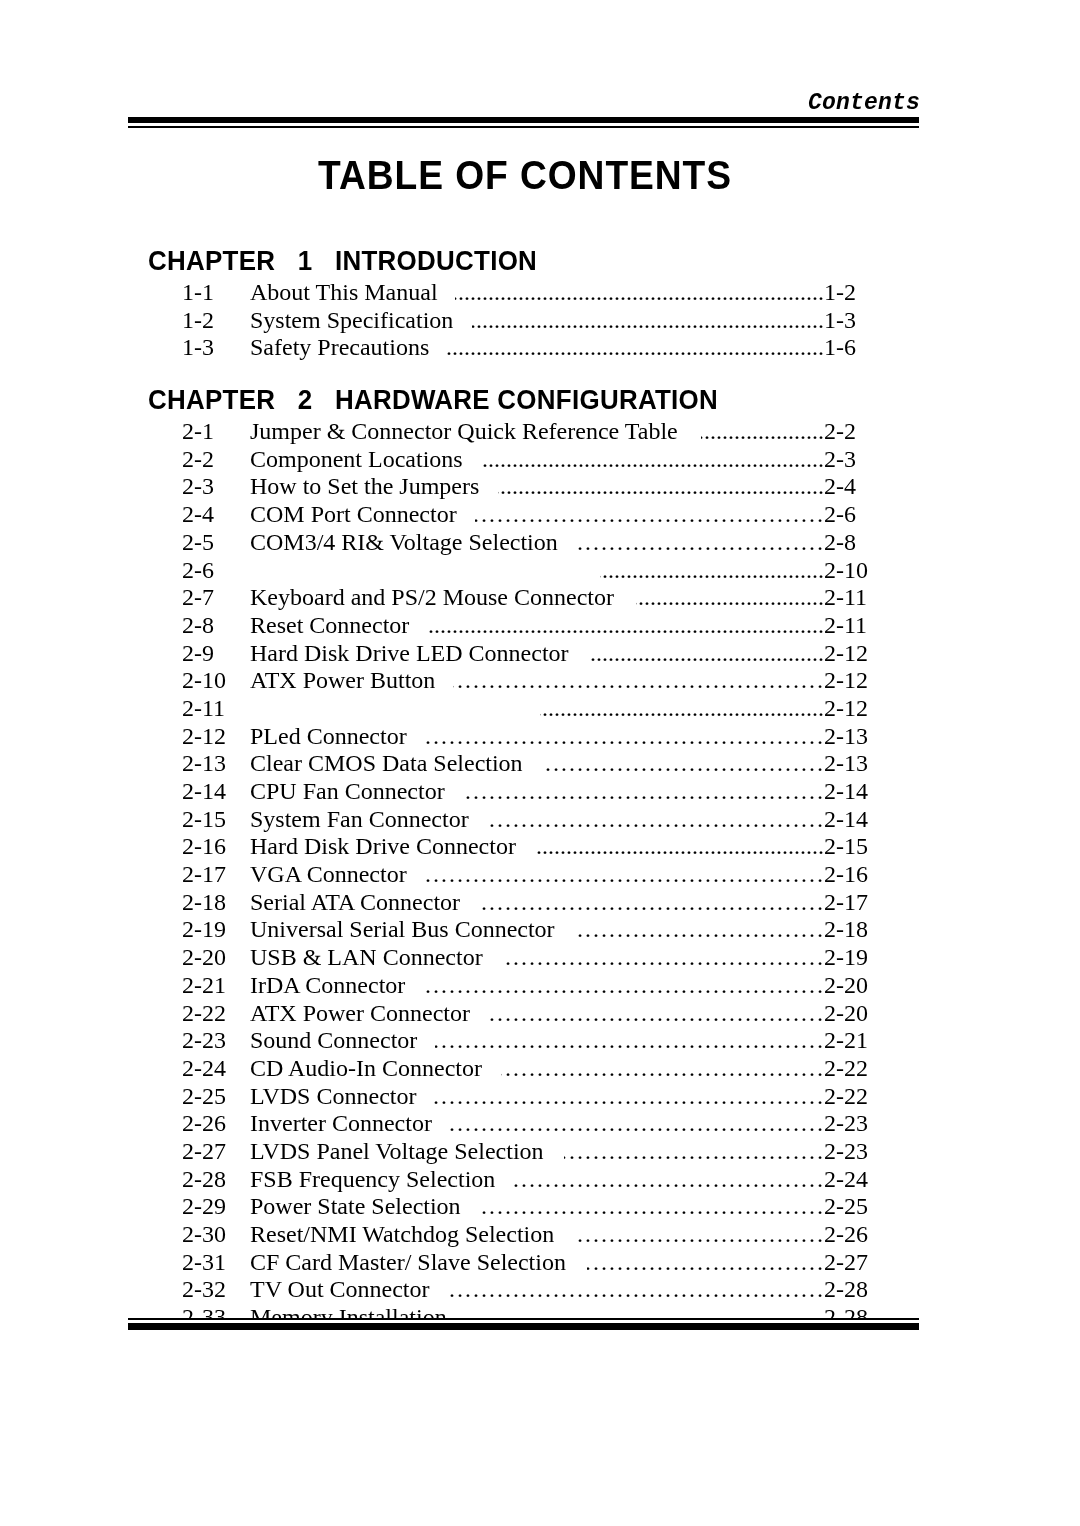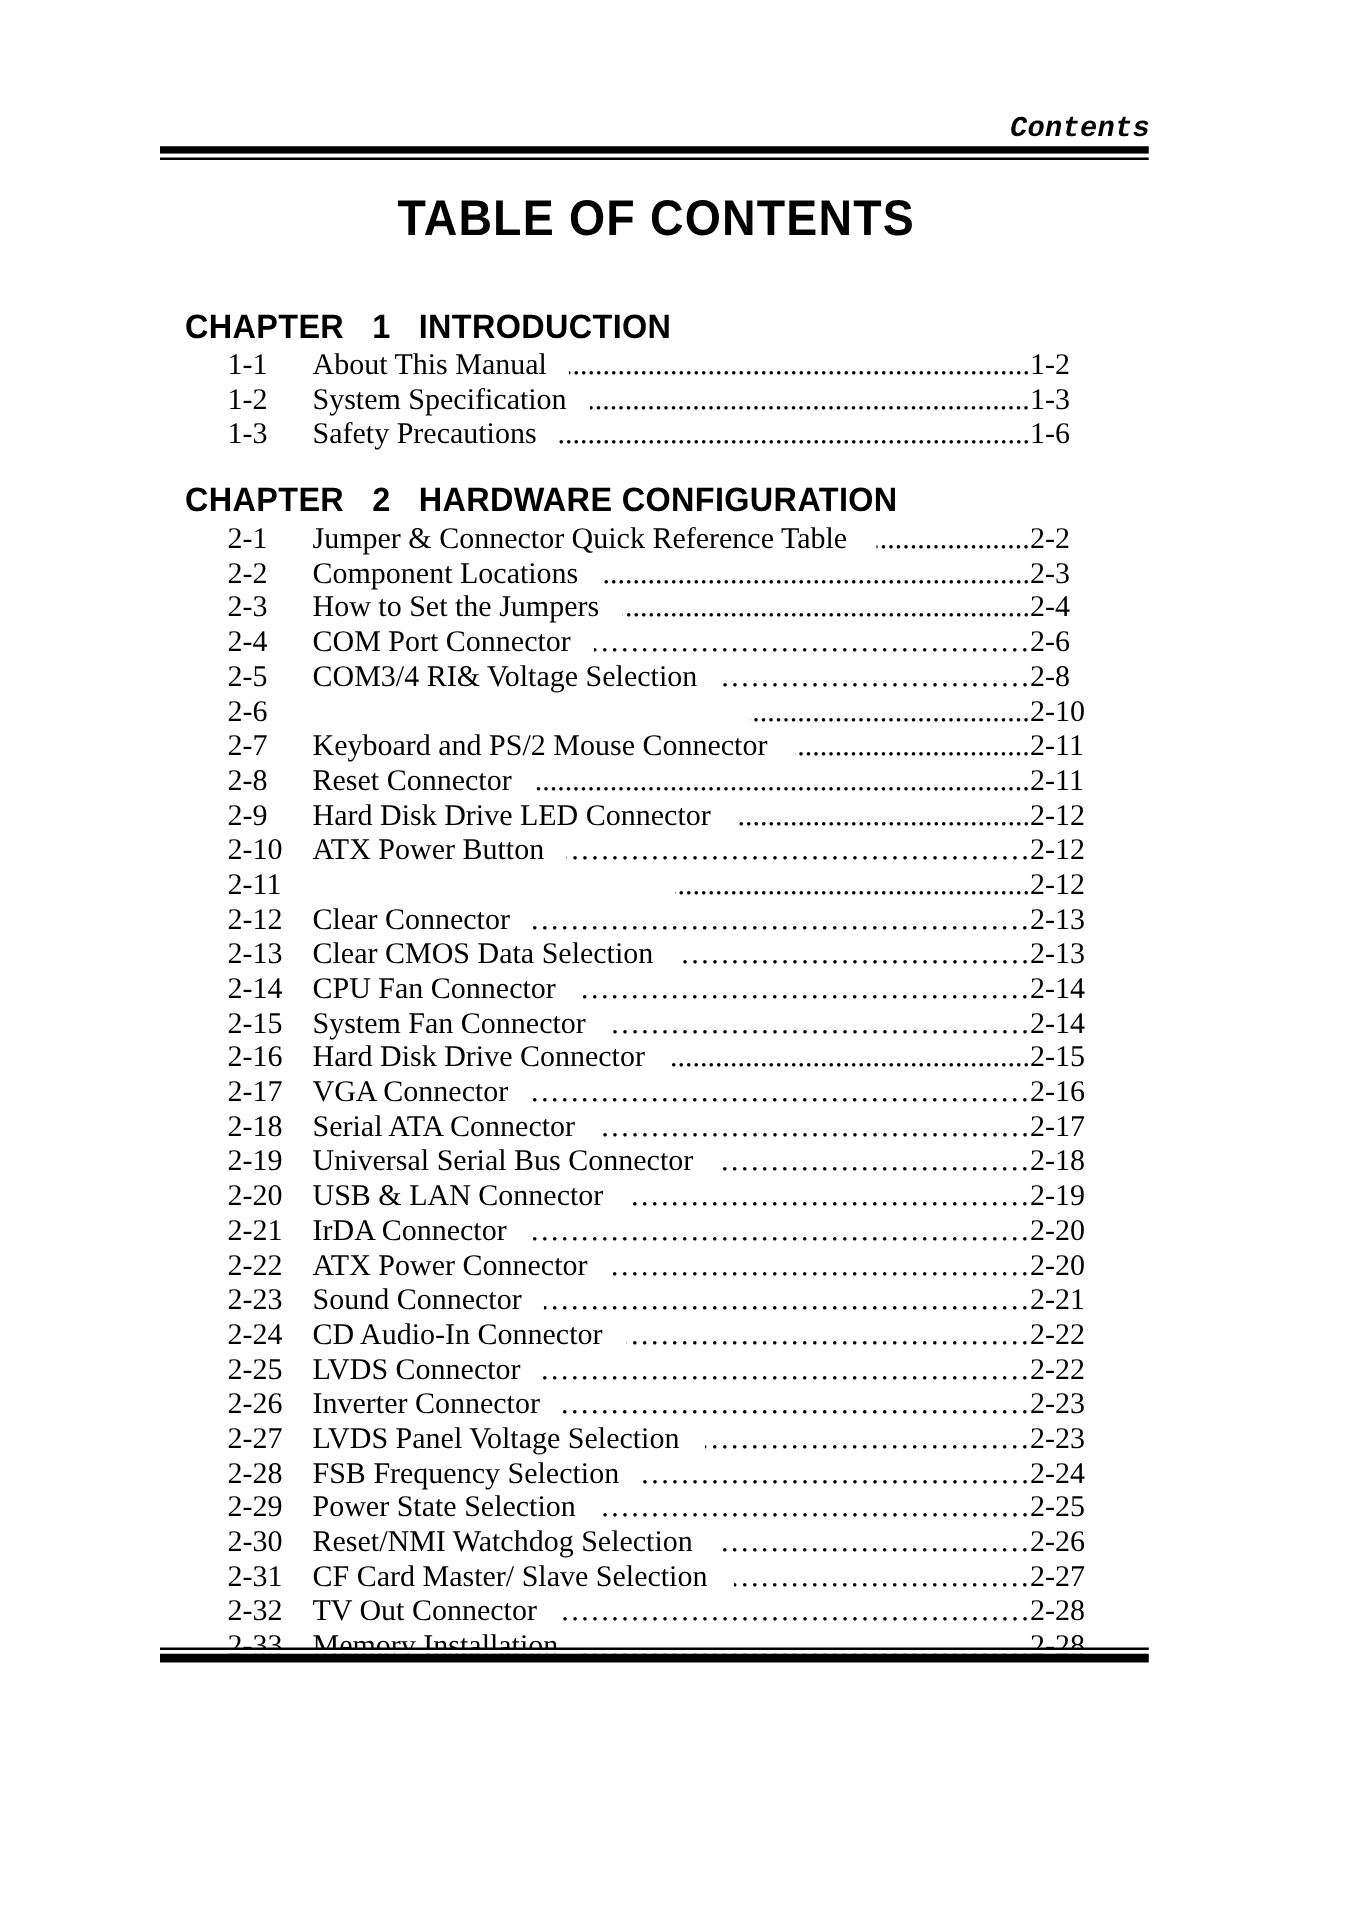--- a/index.html
+++ b/index.html
@@ -249,21 +249,21 @@
           <span class="page">2-12</span>
         </div>
         <div class="entry tight">
           <span class="num">2-11</span>
           <span class="leader" style="left: 540.203px;"><span class="leader-inner">......................................................................................................................................................</span></span>
           <span class="page">2-12</span>
         </div>
         <div class="entry wide">
           <span class="num">2-12</span>
           <span class="leader" style="left: 423.906px;"><span class="leader-inner">………………………………………………………………………………………………………………………………………………………………</span></span>
-          <span class="title">Clear Connector</span>
+          <span class="title">PLed Connector</span>
           <span class="page">2-13</span>
         </div>
         <div class="entry wide">
           <span class="num">2-13</span>
           <span class="leader" style="left: 542.297px;"><span class="leader-inner">………………………………………………………………………………………………………………………………………………………………</span></span>
           <span class="title">Clear CMOS Data Selection</span>
           <span class="page">2-13</span>
         </div>
         <div class="entry wide">
           <span class="num">2-14</span>

